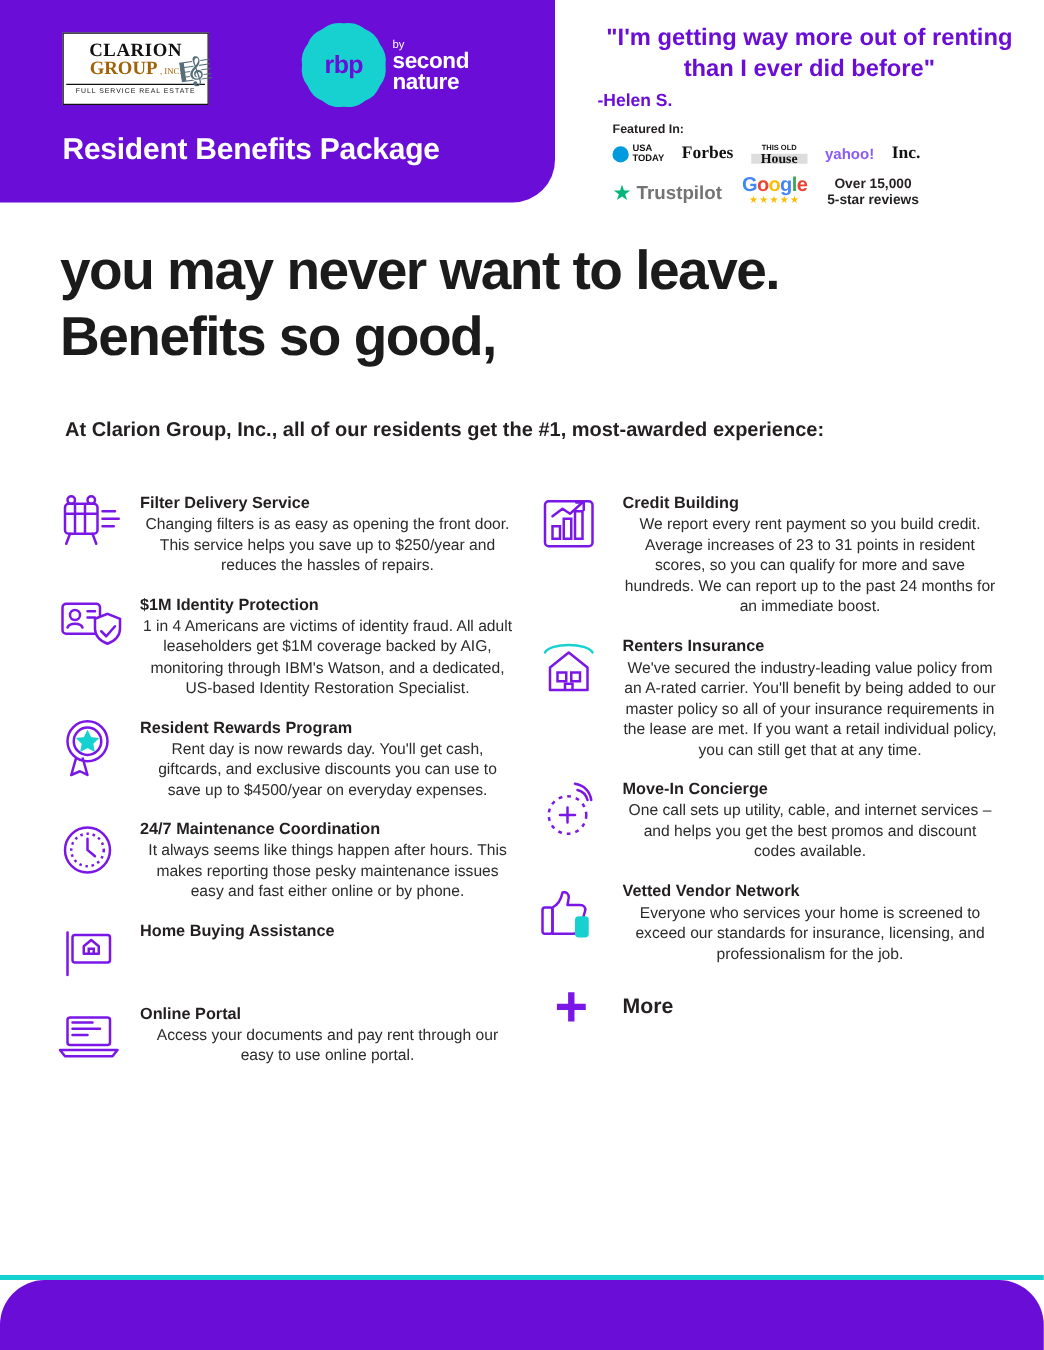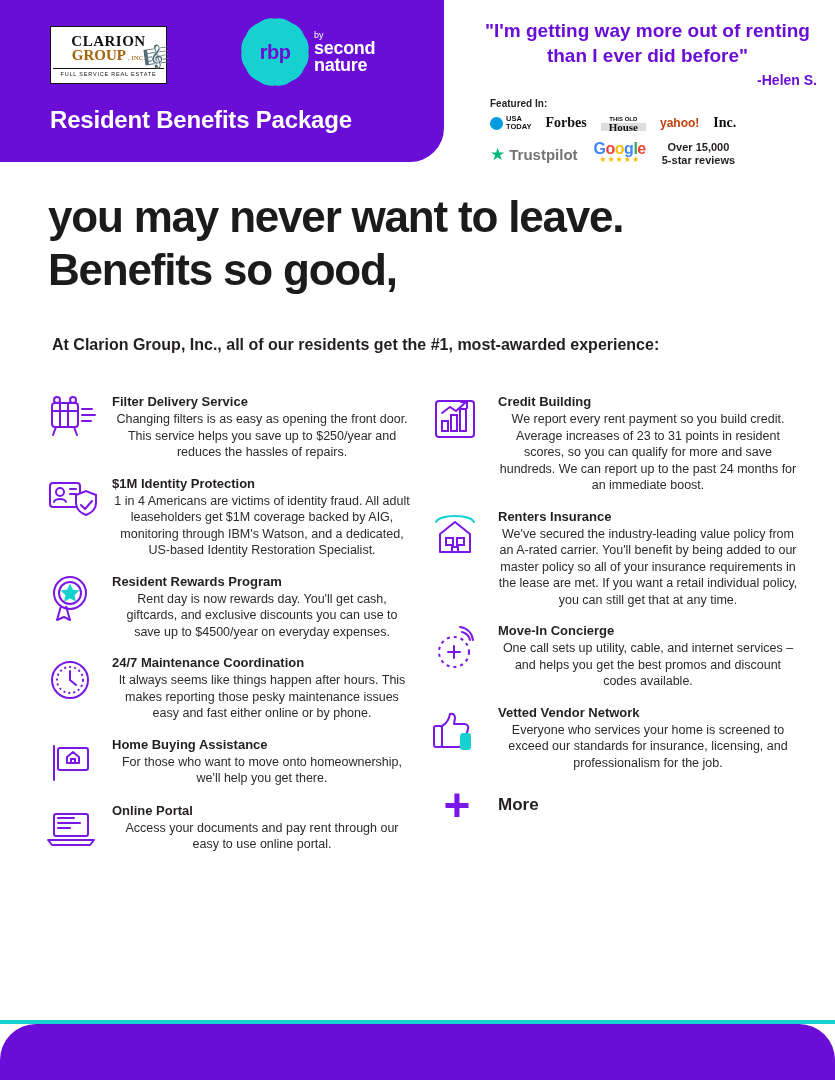--- a/index.html
+++ b/index.html
@@ -88,41 +88,41 @@
     position: absolute; left: 460px; top: 0;
     width: 375px; height: 170px;
     padding: 18px 18px 0 18px;
   }
   .quote {
     color: #6a0dd6; font-weight: bold; font-size: 19px;
     line-height: 25px; text-align: center;
   }
   .quote-author {
     color: #6a0dd6; font-weight: bold; font-size: 14px;
-    text-align: right; margin-top: 4px; 
+    text-align: left; margin-top: 4px; 
   }
   .featured-label {
     font-size: 10px; font-weight: bold; color: #231f20;
     margin-top: 10px; margin-left: 12px;
   }
   .press-row {
     display: flex; align-items: center; justify-content: flex-start;
     gap: 14px; margin-top: 6px; margin-left: 12px;
   }
   .usatoday { display: flex; align-items: center; gap: 3px; }
   .usa-dot { width: 13px; height: 13px; border-radius: 50%; background: #009bdf; }
   .usa-txt { font-size: 7.5px; font-weight: bold; line-height: 8px; color: #111; }
   .forbes { font-family: "Liberation Serif", serif; font-weight: bold; font-size: 14px; color: #111; }
   .thishouse { text-align: center; line-height: 8px; }
   .th-this { font-size: 6px; font-weight: bold; color: #111; }
   .th-house {
     font-family: "Liberation Serif", serif; font-weight: bold;
     font-size: 11px; color: #111; background: #ddd; padding: 0 8px;
   }
-  .yahoo { font-size: 12px; font-weight: bold; color: #c2410c; }
+  .yahoo { font-size: 12px; font-weight: bold; color: #8b5cf6; }
   .inc { font-family: "Liberation Serif", serif; font-weight: bold; font-size: 14px; color: #111; }
 
   .trust-row {
     display: flex; align-items: center; gap: 16px;
     margin-top: 10px; margin-left: 12px;
   }
   .trustpilot { display: flex; align-items: center; gap: 4px; }
   .tp-star { color: #00b67a; font-size: 17px; }
   .tp-name { font-size: 15px; font-weight: bold; color: #737373; }
   .google-wrap { text-align: center; line-height: 11px; }
@@ -333,21 +333,20 @@
       <div class="item-icon">
         <svg width="58" height="52" viewBox="0 0 58 52" fill="none" stroke="#7a17e6" stroke-width="2">
           <path d="M12 10v34" stroke-linecap="round"></path>
           <rect x="16" y="12" width="30" height="22" rx="2"></rect>
           <path d="M25 27v-6l6-5 6 5v6z" stroke-linejoin="round"></path>
           <path d="M29 27v-4h4v4"></path>
         </svg>
       </div>
       <div class="item-body">
         <div class="item-title">Home Buying Assistance</div>
-        <div class="item-desc">For those who want to move onto homeownership, we'll help you get there.</div>
       </div>
     </div>
 
     <div class="item">
       <div class="item-icon">
         <svg width="58" height="52" viewBox="0 0 58 52" fill="none" stroke="#7a17e6" stroke-width="2">
           <rect x="12" y="12" width="34" height="22" rx="2"></rect>
           <path d="M16 16h16M16 21h22M16 26h12" stroke-linecap="round"></path>
           <path d="M6 38h46l-4 5H10z" stroke-linejoin="round"></path>
         </svg>

